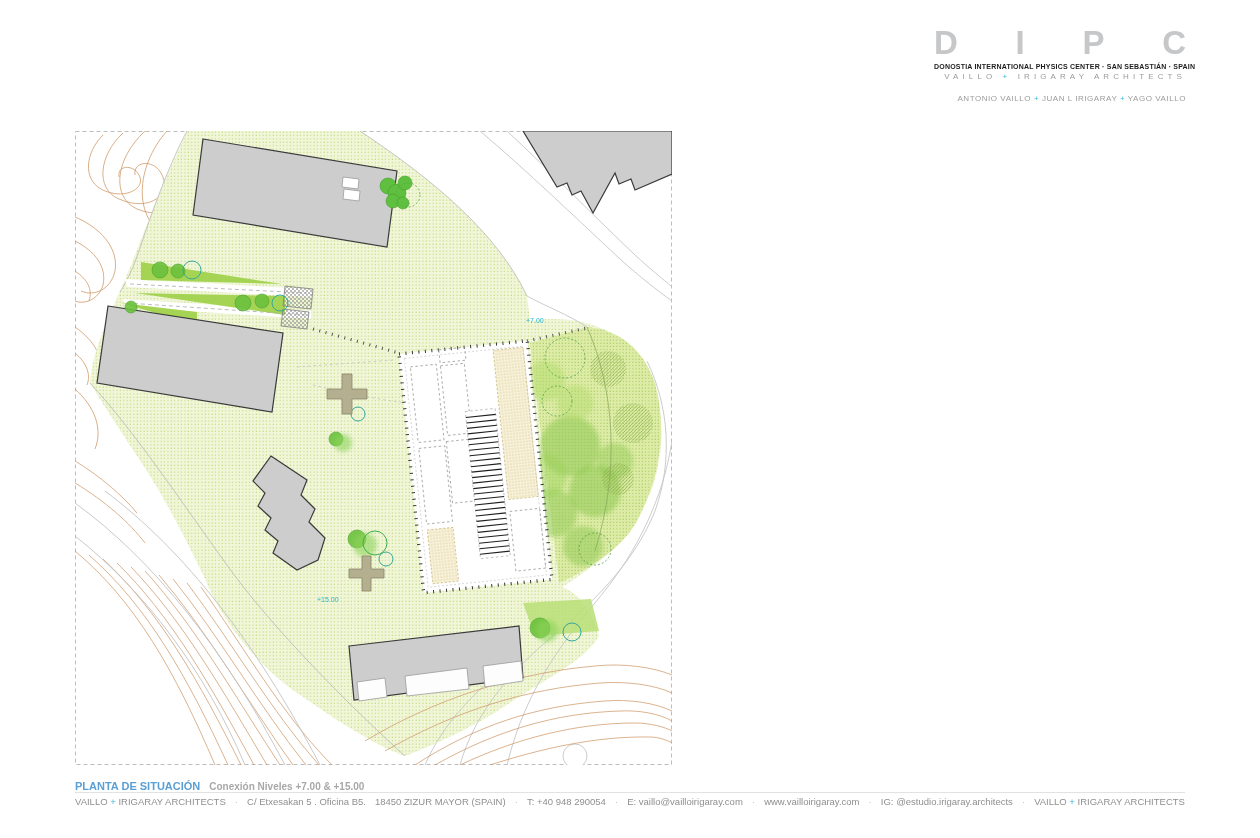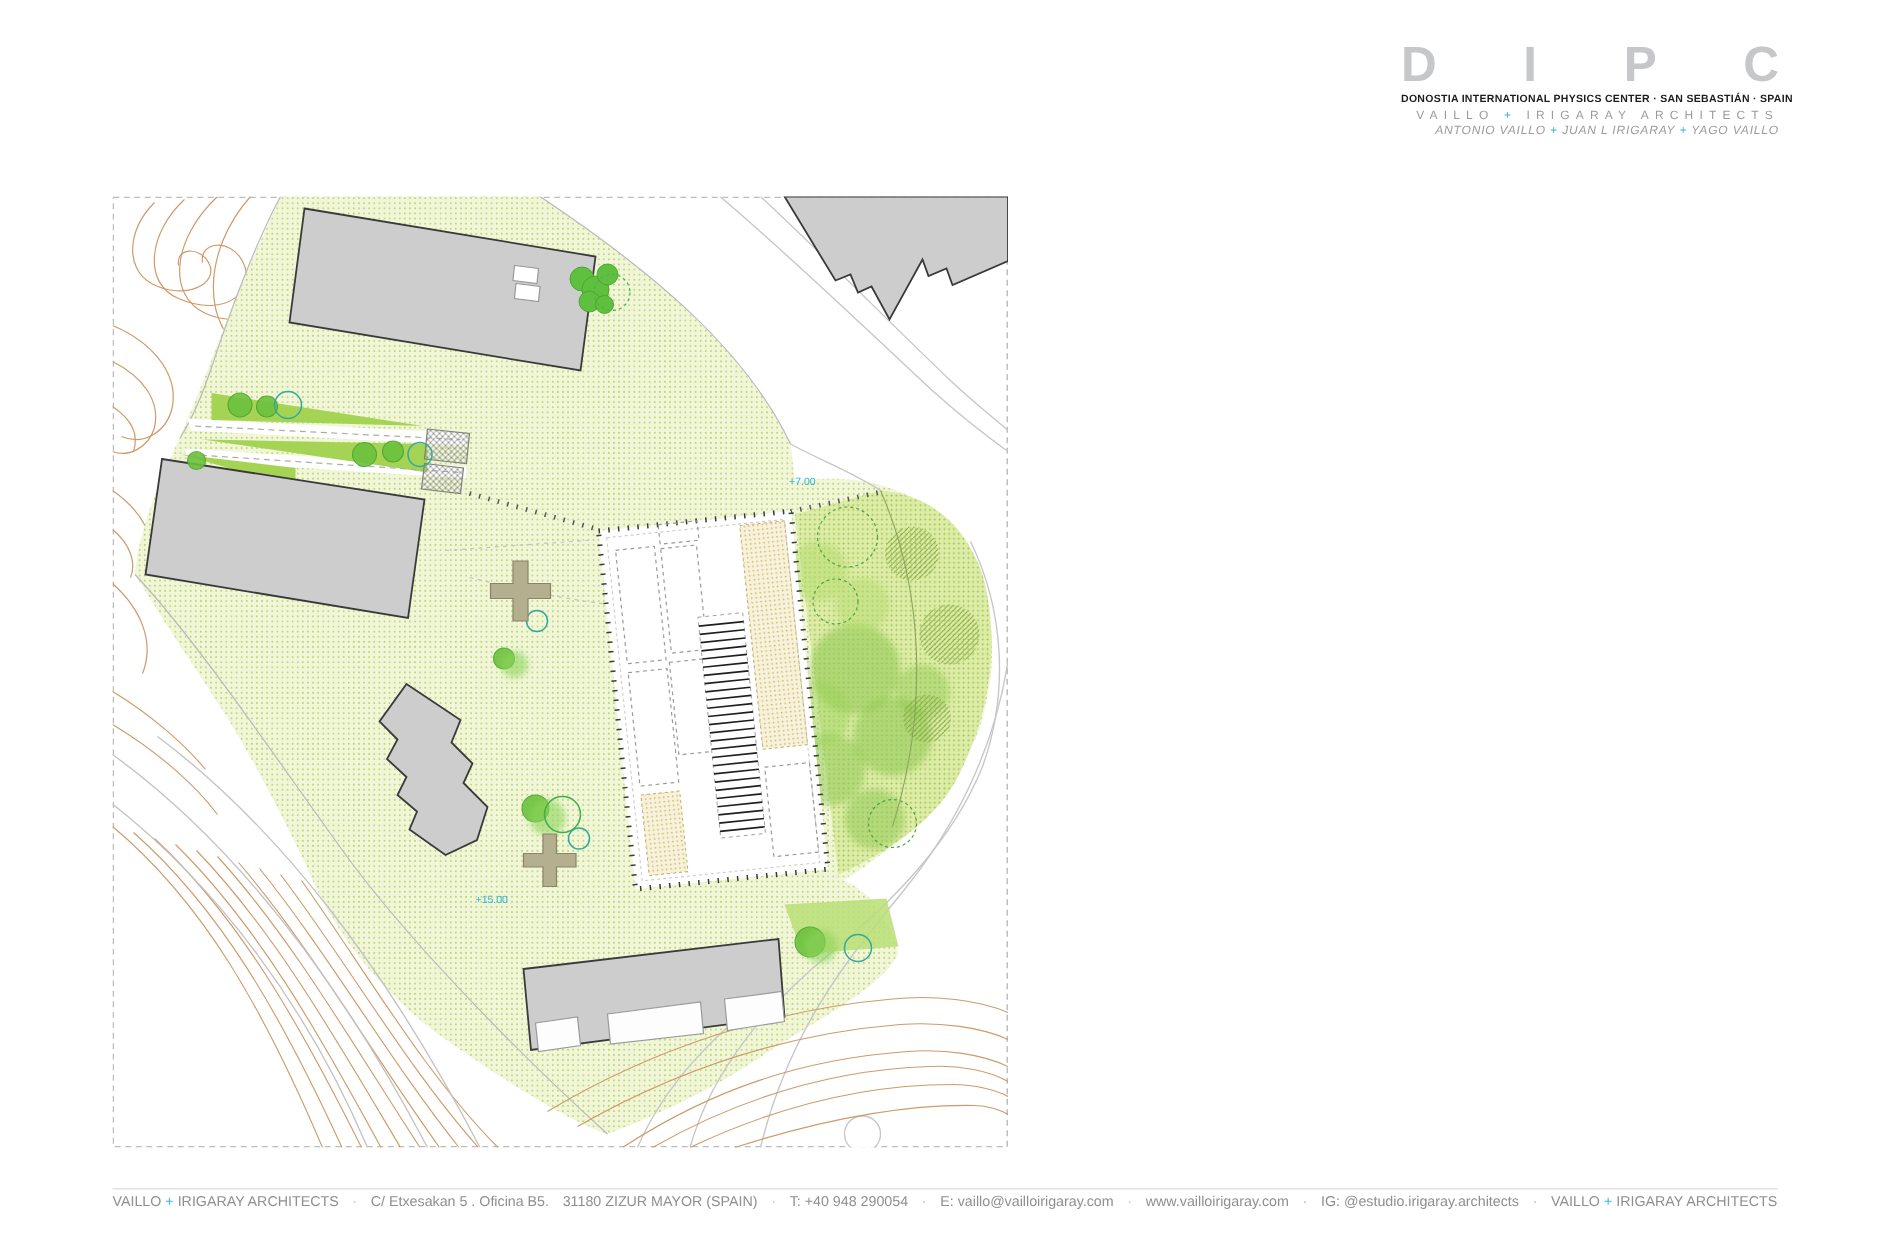--- a/index.html
+++ b/index.html
@@ -4,21 +4,21 @@
 <style>
   html,body{margin:0;padding:0;background:#fff;width:1260px;height:838px;overflow:hidden;
     font-family:"Liberation Sans", sans-serif;}
   .page{position:relative;width:1260px;height:838px;background:#fff;}
   
   .logo-block{position:absolute;top:28px;right:74px;width:252px;text-align:right;}
   .logo-letters{display:flex;justify-content:space-between;width:252px;height:32px;
     font-weight:bold;font-size:33px;line-height:30px;color:#c6c7c9;letter-spacing:0;}
   .logo-sub{margin-top:3px;font-size:7px;font-weight:bold;color:#1c1c1c;white-space:nowrap;letter-spacing:.2px;}
   .logo-firm{margin-top:2px;font-size:8px;color:#9b9b9b;white-space:nowrap;letter-spacing:4.1px;}
-  .logo-partners{margin-top:1px;font-size:8px;color:#9b9b9b;white-space:nowrap;letter-spacing:.55px;font-style:italic;}
+  .logo-partners{margin-top:13px;font-size:8px;color:#9b9b9b;white-space:nowrap;letter-spacing:.55px;}
   .plus{color:#39b7dc;}
   
   .plan{position:absolute;left:75px;top:131px;width:597px;height:634px;}
   
   .title-row{position:absolute;left:75px;top:776px;width:1110px;white-space:nowrap;}
   .title-main{font-size:11px;font-weight:bold;color:#5b9fd4;}
   .title-sub{font-size:10px;color:#a8a8a8;margin-left:9px;font-weight:bold;}
   .rule{position:absolute;left:75px;top:792px;width:1110px;height:1px;background:#e2e2e2;}
   .footer-row{position:absolute;left:75px;top:796px;width:1110px;display:flex;
     justify-content:space-between;align-items:baseline;font-size:9.5px;color:#8f8f8f;white-space:nowrap;}
@@ -307,31 +307,34 @@
       <path d="M252,258 L267,258 L267,243 L277,243 L277,258 L292,258 L292,268 L277,268 L277,283 L267,283 L267,268 L252,268 Z"></path>
       <path d="M274,438 L287,438 L287,425 L296,425 L296,438 L309,438 L309,447 L296,447 L296,460 L287,460 L287,447 L274,447 Z"></path>
     </g>
 
     <g font-size="7" fill="#29b6d8" font-family="Liberation Sans, sans-serif">
       <text x="451" y="192">+7.00</text>
       <text x="242" y="471">+15.00</text>
     </g>
   </svg>
 
+  <div class="title-row">
+    <span class="title-main">PLANTA DE SITUACIÓN</span><span class="title-sub">Conexión Niveles +7.00 &amp; +15.00</span>
+  </div>
   <div class="rule"></div>
 
   <div class="footer-row">
     <span>
       <span>VAILLO</span>
       <span class="plus">+</span>
       <span>IRIGARAY ARCHITECTS</span>
     </span>
     <span class="dot">·</span>
     <span>C/ Etxesakan 5 . Oficina B5.</span>
-    <span>31180  ZIZUR MAYOR (SPAIN)</span>
+    <span>18450  ZIZUR MAYOR (SPAIN)</span>
     <span class="dot">·</span>
     <span>T: +40 948 290054</span>
     <span class="dot">·</span>
     <span>E: vaillo@vailloirigaray.com</span>
     <span class="dot">·</span>
     <span>www.vailloirigaray.com</span>
     <span class="dot">·</span>
     <span>IG: @estudio.irigaray.architects</span>
     <span class="dot">·</span>
     <span>

